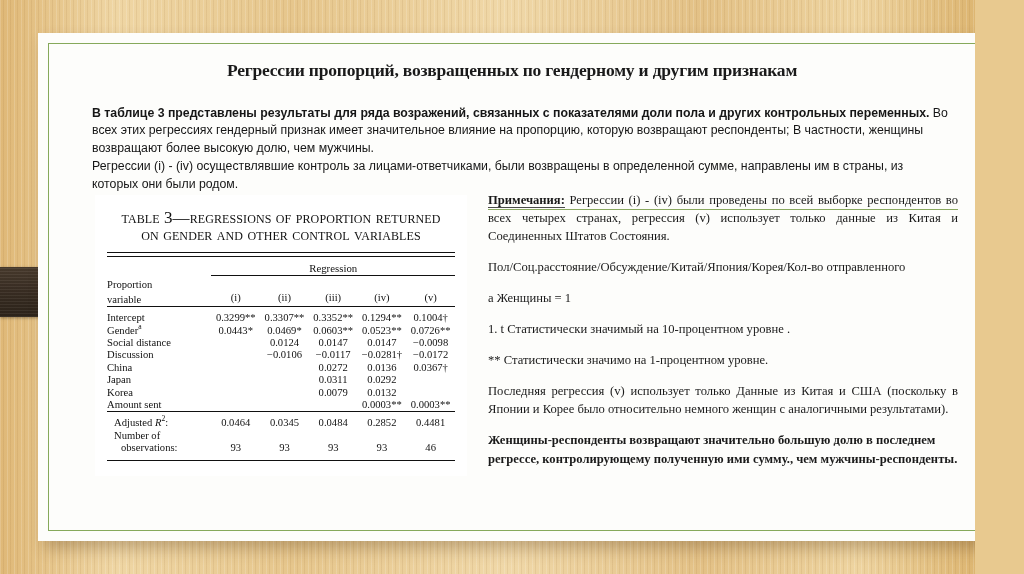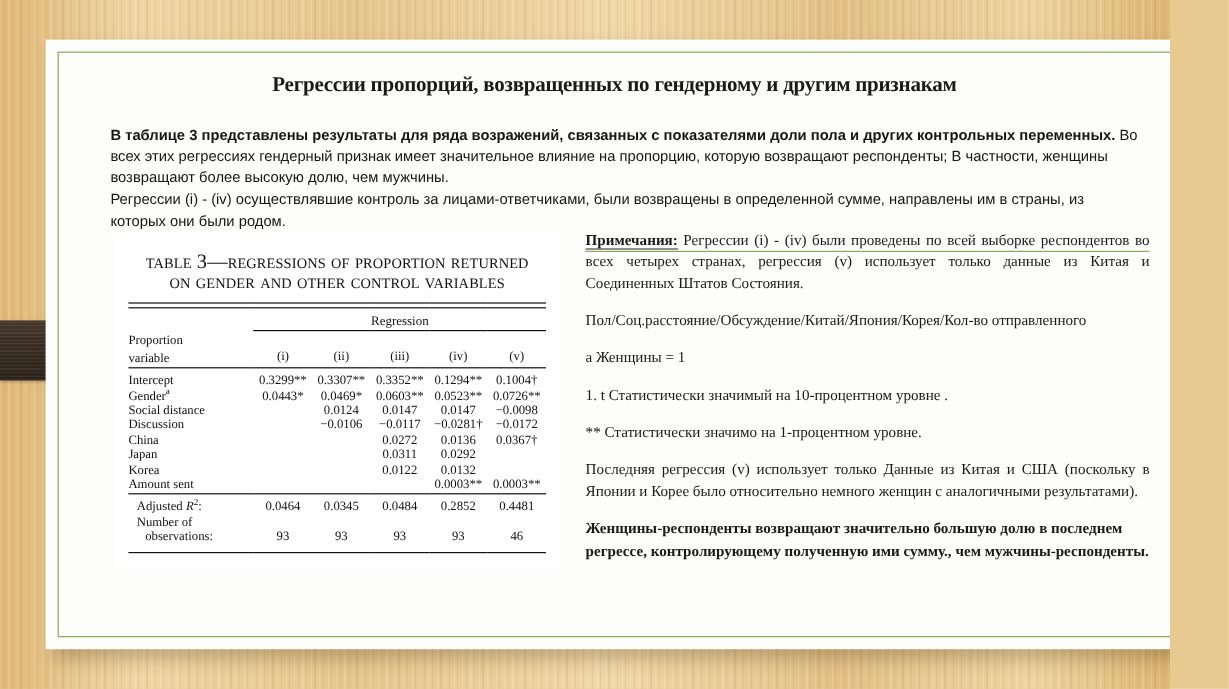--- a/index.html
+++ b/index.html
@@ -361,21 +361,21 @@
               <td class="numcell"></td>
               <td class="numcell"></td>
               <td class="numcell">0.0311</td>
               <td class="numcell">0.0292</td>
               <td class="numcell"></td>
             </tr>
             <tr>
               <td class="varcol"><span>Korea</span></td>
               <td class="numcell"></td>
               <td class="numcell"></td>
-              <td class="numcell">0.0122</td>
+              <td class="numcell">0.0079</td>
               <td class="numcell">0.0132</td>
               <td class="numcell"></td>
             </tr>
             <tr>
               <td class="varcol"><span>Amount sent</span></td>
               <td class="numcell"></td>
               <td class="numcell"></td>
               <td class="numcell"></td>
               <td class="numcell">0.0003**</td>
               <td class="numcell">0.0003**</td>

